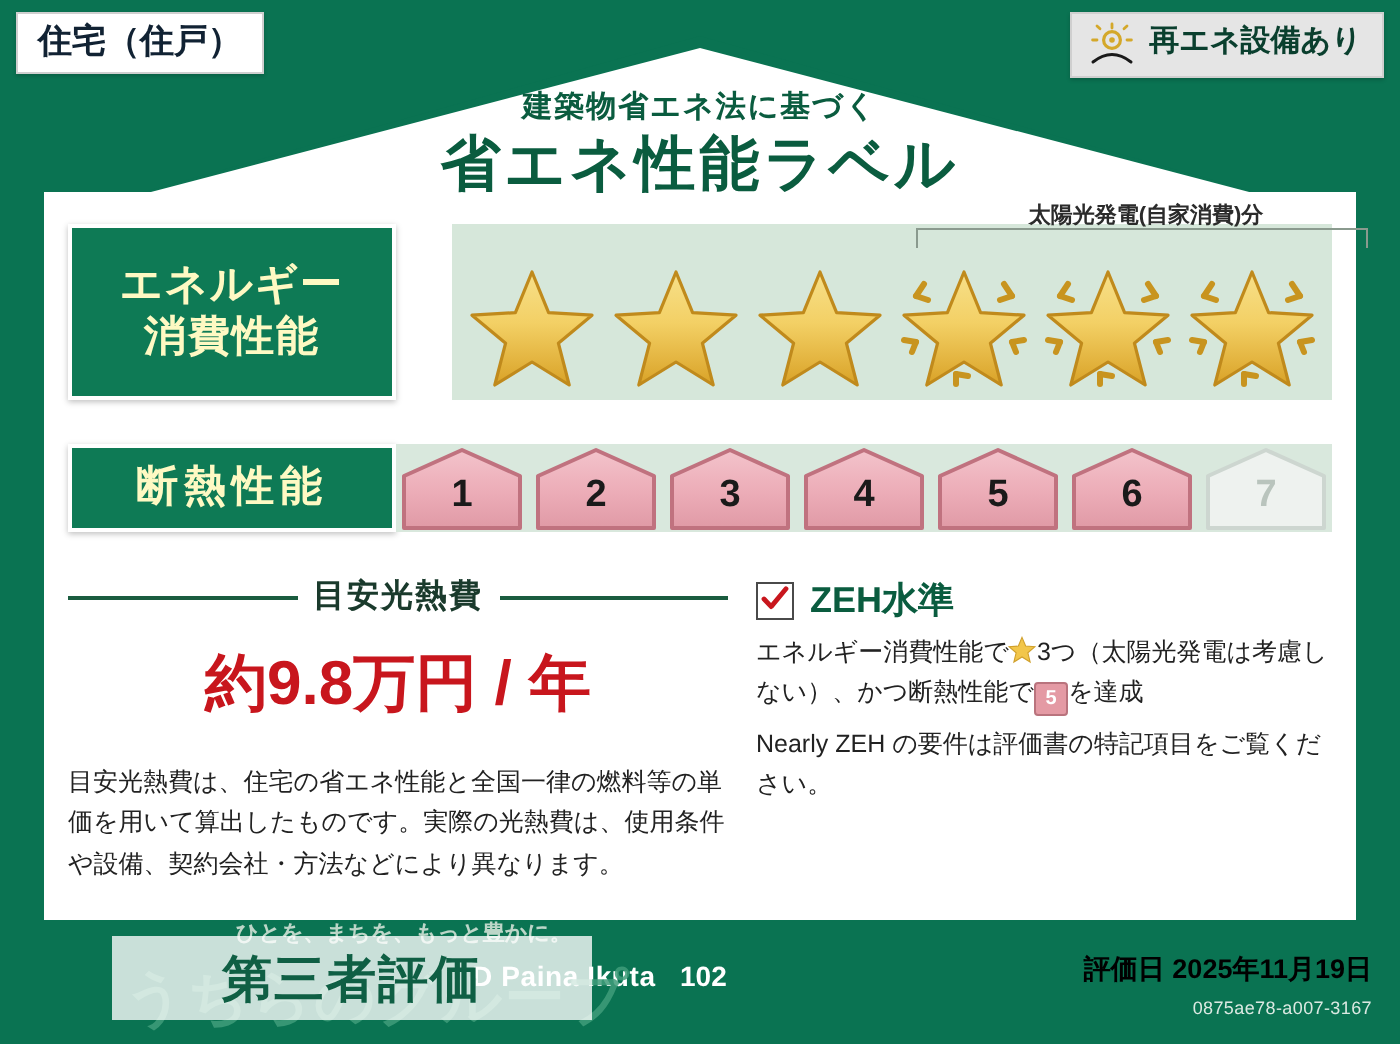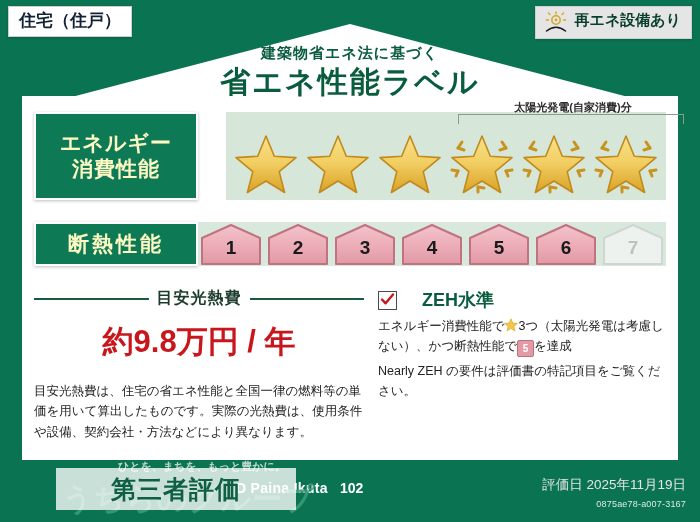--- a/index.html
+++ b/index.html
@@ -117,21 +117,21 @@
   .cost-value{
     text-align:center;color:#c8161d;font-weight:bold;
     font-size:31px;margin-top:12px;letter-spacing:0px;
   }
   .cost-note{
     margin-top:18px;font-size:12.5px;color:#222;line-height:1.62;
     letter-spacing:0px;
   }
 
   
-  .chk-row{display:flex;align-items:center;gap:25px;}
+  .chk-row{display:flex;align-items:center;gap:8px;}
   .chkbox{
     width:17px;height:17px;border:1.5px solid #4a4a4a;background:#fff;
     position:relative;flex:none;
   }
   .chkbox svg{position:absolute;left:1px;top:0px;width:15px;height:15px;}
   .chk-title{font-size:18px;font-weight:bold;color:#0a5c3f;letter-spacing:0px;}
   .chk-body{font-size:12.5px;color:#222;line-height:1.6;margin-top:4px;}
   .inline-star{display:inline-block;vertical-align:-2px;width:14px;height:14px;}
   .inline-5{
     display:inline-block;vertical-align:-2px;
@@ -150,21 +150,21 @@
   .foot-name{
     position:absolute;left:236px;bottom:26px;
     color:#ffffff;font-size:14px;font-weight:bold;letter-spacing:.3px;
   }
   .foot-unit{
     position:absolute;left:340px;bottom:26px;
     color:#ffffff;font-size:14px;font-weight:bold;
   }
   .foot-date{
     position:absolute;right:14px;bottom:28px;
-    color:#e5e5e5;font-size:13.5px;font-weight:normal;text-align:right;
+    color:#000000;font-size:13.5px;font-weight:bold;text-align:right;
   }
   .foot-id{
     position:absolute;right:14px;bottom:13px;
     color:#dbe9e2;font-size:9px;letter-spacing:.2px;
   }
 
   
   .tg{
     position:absolute;left:0;bottom:0;width:210px;height:62px;background:#ffffff;
   }

